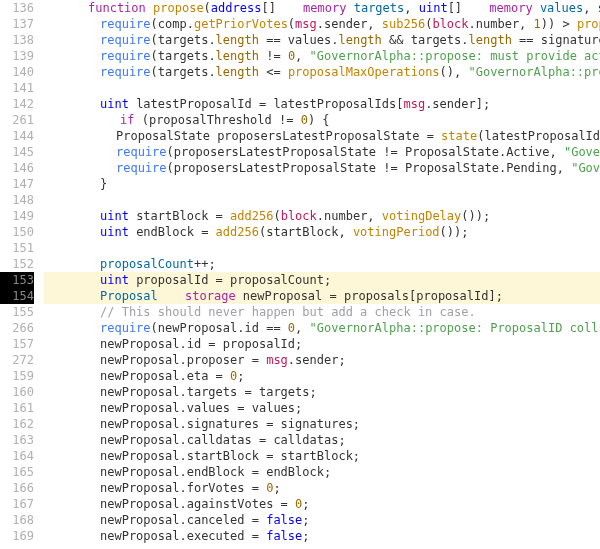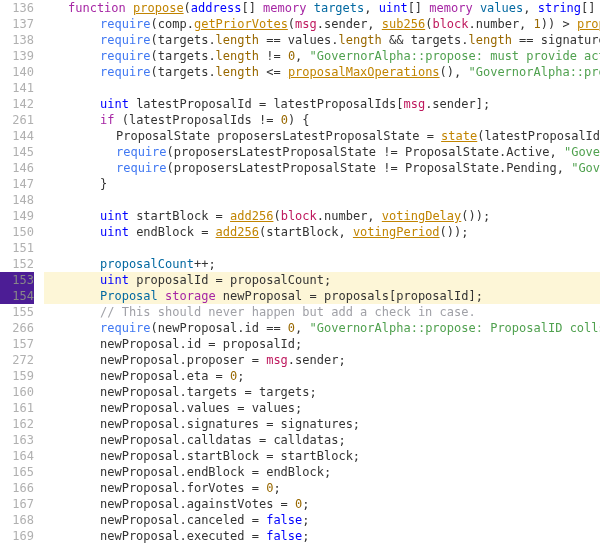--- a/index.html
+++ b/index.html
@@ -32,30 +32,30 @@
       padding-left: 8px;
     }
     .code-line {
       height: 16px;
       position: relative;
     }
     .highlighted {
       background: #fdf6d7;
     }
     .highlighted-gutter {
-      background: #4c1d95;
+      background: #000000;
       color: #888;
     }
     .indent1 { padding-left: 16px; }
     .indent2 { padding-left: 48px; }
     .indent3 { padding-left: 64px; }
     
-    .kw { color: #a626a4; }        
+    .kw { color: #a626a4; margin-left: 20px; }        
     .type { color: #0000ff; }      
-    .fn { color: #c18401; text-decoration: underline; }        
+    .fn { color: #c18401; }        
     .prop { color: #986801; }      
     .num { color: #986801; }       
     .str { color: #50a14f; }       
     .comment { color: #a0a1a7; font-style: normal; }
     .bool { color: #0000ff; }
     .op { color: #333; }
     .ident { color: #0369a1; }
     .param { color: #be185d; }     
     .req { color: #4078f2; }       
   </style>
@@ -100,21 +100,21 @@
       <div class="gutter-line">169</div>
     </div>
   <div class="code" id="code">
       <div class="code-line indent1"><span class="kw">function </span><span class="fn">propose</span><span class="op">(</span><span class="type">address</span><span class="op">[] </span><span class="kw">memory </span><span class="ident">targets</span><span class="op">, </span><span class="type">uint</span><span class="op">[] </span><span class="kw">memory </span><span class="ident">values</span><span class="op">, </span><span class="type">string</span><span class="op">[] </span></div>
       <div class="code-line indent2"><span class="req">require</span><span class="op">(comp.</span><span class="fn">getPriorVotes</span><span class="op">(</span><span class="param">msg</span><span class="op">.sender, </span><span class="fn">sub256</span><span class="op">(</span><span class="param">block</span><span class="op">.number, </span><span class="num">1</span><span class="op">)) &gt; </span><span class="fn">proposalThreshold</span></div>
       <div class="code-line indent2"><span class="req">require</span><span class="op">(targets.</span><span class="prop">length</span><span class="op"> == values.</span><span class="prop">length</span><span class="op"> &amp;&amp; targets.</span><span class="prop">length</span><span class="op"> == signatures.</span></div>
       <div class="code-line indent2"><span class="req">require</span><span class="op">(targets.</span><span class="prop">length</span><span class="op"> != </span><span class="num">0</span><span class="op">, </span><span class="str">"GovernorAlpha::propose: must provide actions"</span></div>
       <div class="code-line indent2"><span class="req">require</span><span class="op">(targets.</span><span class="prop">length</span><span class="op"> &lt;= </span><span class="fn">proposalMaxOperations</span><span class="op">(), </span><span class="str">"GovernorAlpha::propose: too many act</span></div>
       <div class="code-line indent0"></div>
       <div class="code-line indent2"><span class="type">uint</span><span class="op"> latestProposalId = latestProposalIds[</span><span class="param">msg</span><span class="op">.sender];</span></div>
-      <div class="code-line indent2"><span class="kw">if </span><span class="op">(latestProposalIds != </span><span class="num">0</span><span class="op">) {</span></div>
+      <div class="code-line indent2"><span class="kw">if </span><span class="op">(proposalThreshold != </span><span class="num">0</span><span class="op">) {</span></div>
       <div class="code-line indent3"><span class="op">ProposalState proposersLatestProposalState = </span><span class="fn">state</span><span class="op">(latestProposalId);</span></div>
       <div class="code-line indent3"><span class="req">require</span><span class="op">(proposersLatestProposalState != ProposalState.Active, </span><span class="str">"GovernorAlpha::propose:</span></div>
       <div class="code-line indent3"><span class="req">require</span><span class="op">(proposersLatestProposalState != ProposalState.Pending, </span><span class="str">"GovernorAlpha::propose</span></div>
       <div class="code-line indent2"><span class="op">}</span></div>
       <div class="code-line indent0"></div>
       <div class="code-line indent2"><span class="type">uint</span><span class="op"> startBlock = </span><span class="fn">add256</span><span class="op">(</span><span class="param">block</span><span class="op">.number, </span><span class="fn">votingDelay</span><span class="op">());</span></div>
       <div class="code-line indent2"><span class="type">uint</span><span class="op"> endBlock = </span><span class="fn">add256</span><span class="op">(startBlock, </span><span class="fn">votingPeriod</span><span class="op">());</span></div>
       <div class="code-line indent0"></div>
       <div class="code-line indent2"><span class="ident">proposalCount</span><span class="op">++</span><span class="op">;</span></div>
       <div class="code-line indent2 highlighted" style="margin-left: -8px; padding-left: 56px;"><span class="type">uint</span><span class="op"> proposalId = proposalCount;</span></div>

